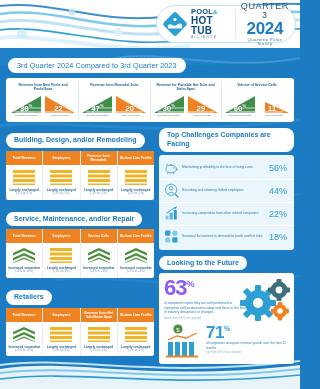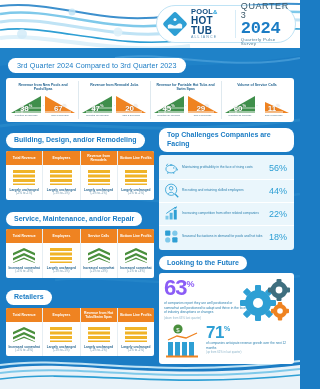--- a/index.html
+++ b/index.html
@@ -29,23 +29,23 @@
     padding: 0 6px 0 5px;
     z-index: 4;
   }
   .logo-mark { width: 26px; height: 26px; flex: none; }
   .logo-text { margin-left: 3px; line-height: 1; }
   .logo-l1 { font-size: 7.5px; font-weight: bold; color: #0f4c81; letter-spacing: .2px; }
   .logo-l1 .amp { color: #29a3dc; font-size: 6px; }
   .logo-l2 { font-size: 10px; font-weight: bold; color: #0f4c81; letter-spacing: .2px; }
   .logo-l3 { font-size: 3.6px; color: #5a8fb5; letter-spacing: 1.1px; margin-top: .5px; }
   .logo-div { width: 1px; height: 28px; background: #d8ecf7; margin: 0 5px; }
-  .q-wrap { text-align: left; line-height: 1; }
+  .q-wrap { text-align: center; line-height: 1; }
   .q-top { font-size: 9px; color: #3c5a6b; letter-spacing: .6px; }
-  .q-year { font-size: 17px; font-weight: bold; color: #1b7cc4; letter-spacing: -.3px; position: relative; font-family: Liberation Mono, monospace; }
+  .q-year { font-size: 17px; font-weight: bold; color: #1b7cc4; letter-spacing: -.3px; position: relative; }
   .q-sub { font-size: 4.4px; color: #4a7a93; letter-spacing: .3px; margin-top: 1px; }
 
   
   .sheet {
     position: absolute; top: 48px; left: 0; right: 0; bottom: 0;
     background: #1b7cc4;
     overflow: hidden;
   }
   .sheet-waves { position: absolute; inset: 0; pointer-events: none; }
 
@@ -219,21 +219,21 @@
           <div class="stat-cap">reported an increase</div>
         </div>
         <div class="mini-sep">·</div>
         <div class="stat-col">
           <div class="tri">
               <svg viewBox="0 0 30 17" width="30" height="17">
                 <polygon points="0,0 0,17 30,17" fill="#ef8321"></polygon>
                 <polygon points="0,17 0,15 26,15 26,17" fill="#ffffff" opacity=".45"></polygon>
               </svg>
             </div>
-          <div class="stat-val"><span>67</span><sup>%</sup></div>
+          <div class="stat-val"><span>22</span><sup>%</sup></div>
           <div class="stat-cap">saw a decrease</div>
         </div>
       </div>
     </div>
 
     <div class="stat-card">
       <div class="stat-head">Revenue from Remodel Jobs</div>
       <div class="stat-body">
         <div class="stat-col">
           <div class="tri">
@@ -264,21 +264,21 @@
       <div class="stat-head">Revenue for Portable Hot Tubs and Swim Spas</div>
       <div class="stat-body">
         <div class="stat-col">
           <div class="tri">
               <svg viewBox="0 0 30 17" width="30" height="17">
                 <polygon points="0,17 30,0 30,17" fill="#3f8f4b"></polygon>
                 <polygon points="4,17 4,15 30,15 30,17" fill="#ffffff" opacity=".5"></polygon>
                 <polygon points="10,17 10,11 30,11 30,13 12,13 12,17" fill="#ffffff" opacity=".35"></polygon>
               </svg>
             </div>
-          <div class="stat-val"><span>45</span><sup>%</sup></div>
+          <div class="stat-val"><span>30</span><sup>%</sup></div>
           <div class="stat-cap">reported an increase</div>
         </div>
         <div class="mini-sep">·</div>
         <div class="stat-col">
           <div class="tri">
               <svg viewBox="0 0 30 17" width="30" height="17">
                 <polygon points="0,0 0,17 30,17" fill="#ef8321"></polygon>
                 <polygon points="0,17 0,15 26,15 26,17" fill="#ffffff" opacity=".45"></polygon>
               </svg>
             </div>

